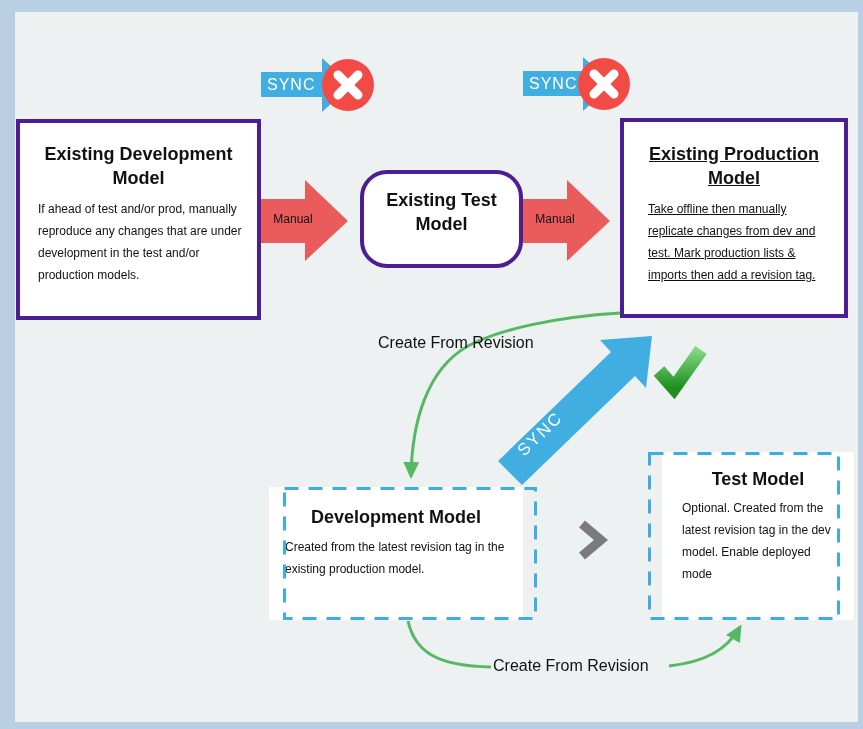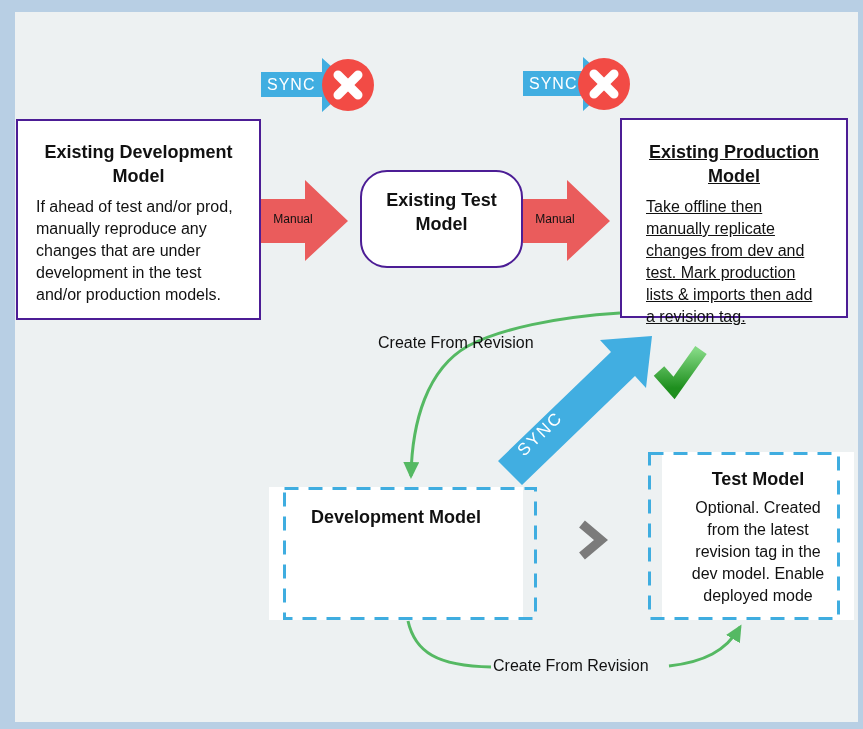--- a/index.html
+++ b/index.html
@@ -10,30 +10,30 @@
     overflow:hidden;
   }
   .canvas {
     position:absolute; left:15px; top:12px; width:843px; height:710px;
     background:#edf1f2;
   }
   svg.overlay { position:absolute; left:0; top:0; pointer-events:none; }
 
   .node {
     position:absolute; background:#ffffff; box-sizing:border-box;
-    border:2px solid #4c1d95; color:#111;
+    border:4px solid #4c1d95; color:#111;
   }
   .node.dashed { border:none; } 
   .node-title {
     font-weight:bold; font-size:18px; line-height:24px; text-align:center;
     padding:0 8px;
   }
-  .node-body { font-size:16px; line-height:22px; }
+  .node-body { font-size:12px; line-height:22px; }
   .body-left { text-align:left; }
-  .body-center { text-align:center; }
+  .body-center { }
 
   .lbl { position:absolute; color:#111; font-size:16px; white-space:nowrap; }
   .lbl-white { color:#ffffff; letter-spacing:1px; }
   .manual-lbl { width:60px; text-align:center; font-size:12px; }
 
   .flex-center { display:flex; flex-direction:column; justify-content:center;border-radius:27px; }
 </style>
 </head>
 <body>
 
@@ -49,20 +49,21 @@
     <div class="node-title" style="padding:0 10px;">Existing Test Model</div>
   </div>
 
   <div class="node" style="left:620px; top:118px; width:228px; height:200px;text-decoration:underline;">
     <div class="node-title" style="margin-top:20px;">Existing Production Model</div>
     <div class="node-body body-left" style="padding:0 24px; margin-top:8px;">Take offline then manually replicate changes from dev and test. Mark production lists &amp; imports then add a revision tag.</div>
   </div>
 
   <div class="node dashed" style="left:269px; top:487px; width:254px; height:133px;">
     <div class="node-title" style="margin-top:18px;">Development Model</div>
+    <div class="node-body body-left" style="padding:0 16px; margin-top:7px;">Created from the latest revision tag in the existing production model.</div>
   </div>
 
   <div class="node dashed" style="left:662px; top:452px; width:192px; height:168px;">
     <div class="node-title" style="margin-top:15px;">Test Model</div>
     <div class="node-body body-center" style="padding:0 20px; margin-top:6px;">Optional. Created from the latest revision tag in the dev model. Enable deployed mode</div>
   </div>
 
   <svg class="overlay" width="863" height="729" viewBox="0 0 863 729">
     <defs>
       <marker id="gArrow" markerWidth="18" markerHeight="16" refX="14" refY="8" orient="auto" markerUnits="userSpaceOnUse">

